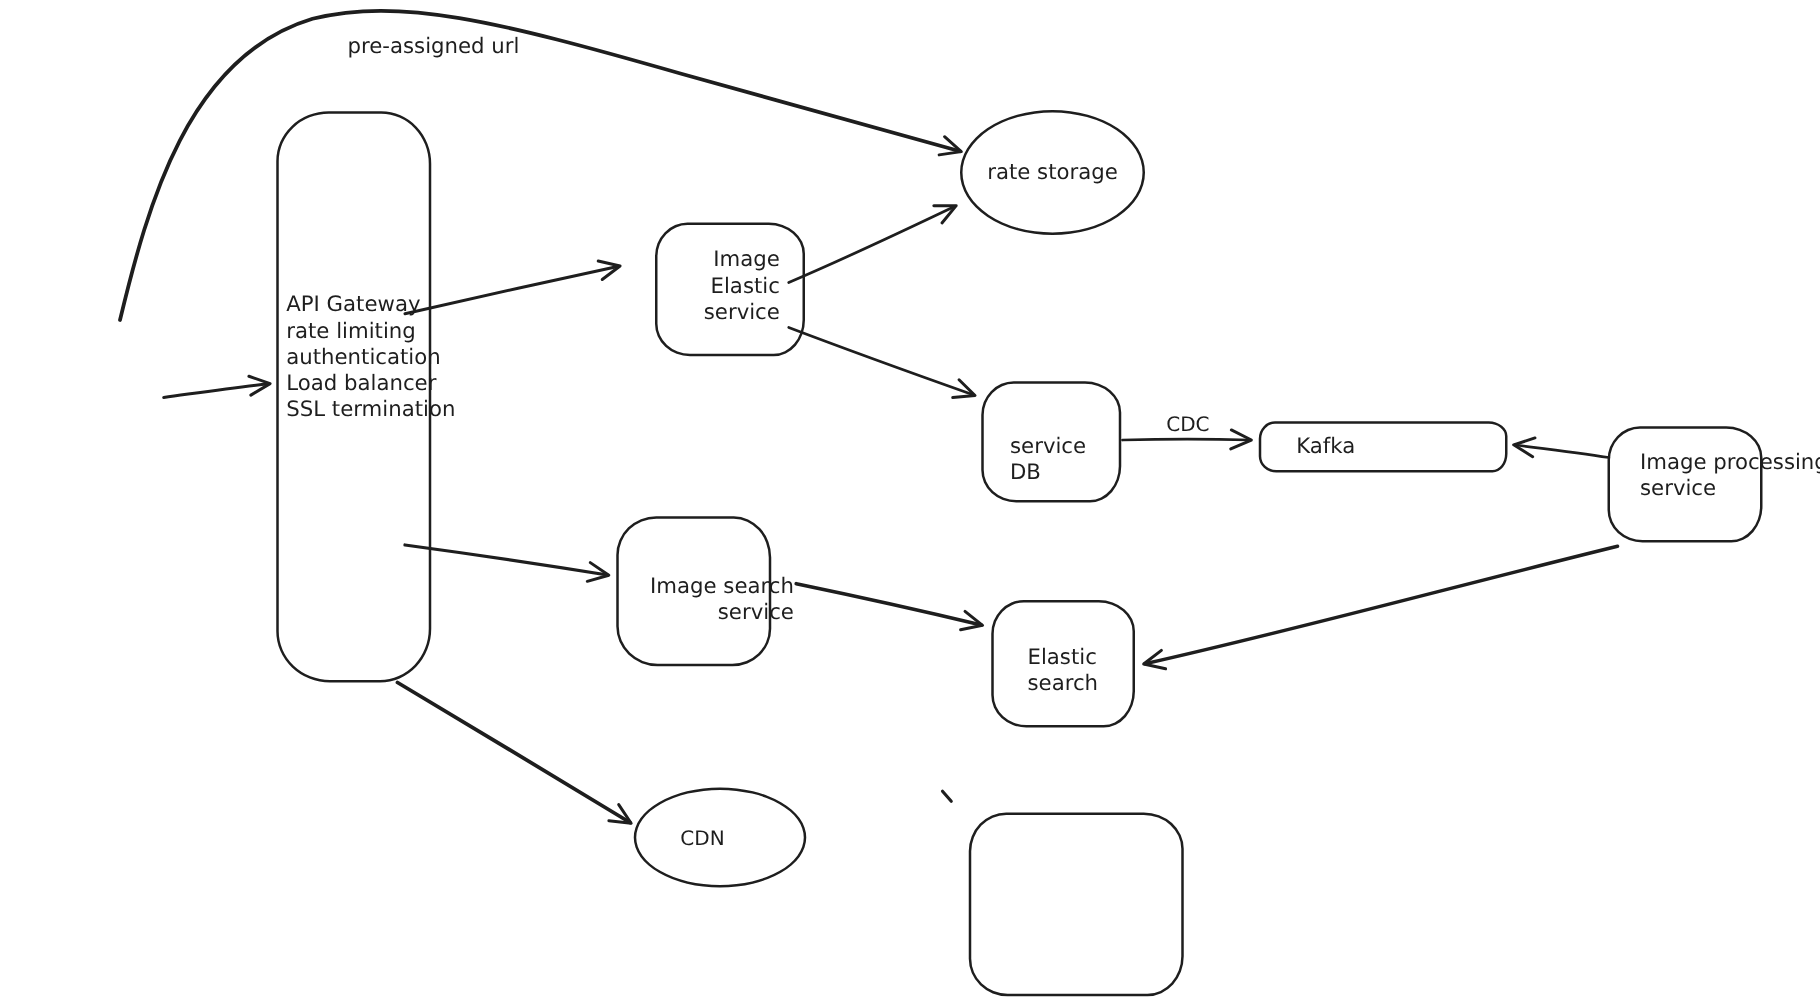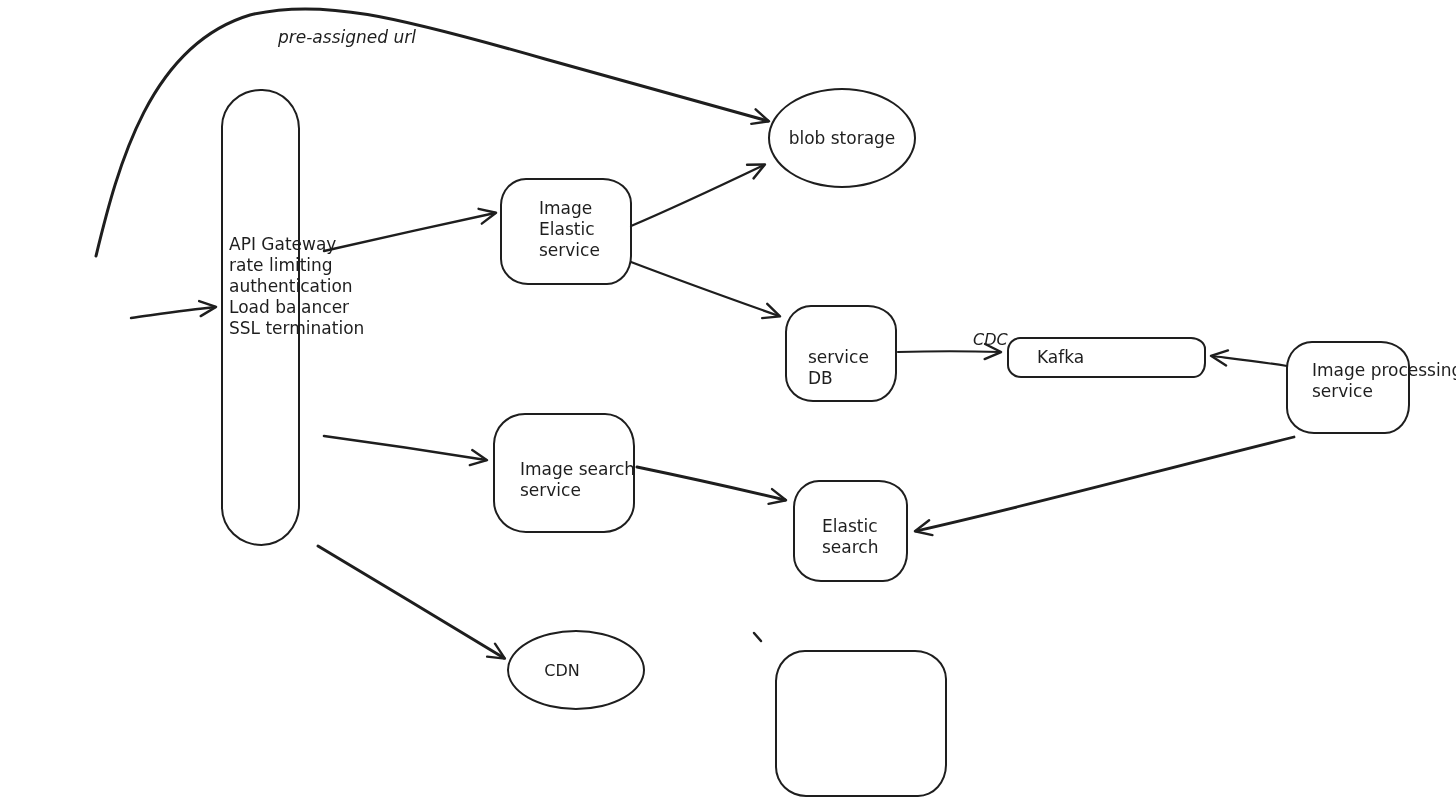--- a/index.html
+++ b/index.html
@@ -27,21 +27,21 @@
   .ellipse{border-radius:50%;}
   .center-label{
     position:absolute;inset:0;
     display:flex;align-items:center;justify-content:center;
     white-space:nowrap;
   }
   .label-block{position:absolute;white-space:nowrap;}
   .label-block div{white-space:nowrap;}
   .edge-label{
     position:absolute;white-space:nowrap;
-    font-size:17px;line-height:20px;font-style:italic;
+    font-size:17px;line-height:20px;
   }
 </style>
 </head>
 <body>
 
 <div id="canvas">
 
   <svg id="edge-layer" width="1456" height="804" viewBox="0 0 1456 804" xmlns="http://www.w3.org/2000/svg">
     <defs>
       <marker id="ah" markerUnits="userSpaceOnUse" markerWidth="26" markerHeight="22" viewBox="-20 -10 24 20" refX="-1" refY="0" orient="auto">
@@ -57,61 +57,61 @@
     <path class="edge" stroke-width="2.2" marker-end="url(#ah)" d="M 898 352 C 933 351 967 351 1000 352"></path>
     <path class="edge" stroke-width="2.2" marker-end="url(#ah)" d="M 1287 366 C 1262 362 1236 359 1212 356"></path>
     <path class="edge" stroke-width="2.6" marker-end="url(#ah)" d="M 324 436 C 383 444 430 451 486 460"></path>
     <path class="edge" stroke-width="3" marker-end="url(#ah)" d="M 637 467 C 690 478 735 488 785 500"></path>
     <path class="edge" stroke-width="2.8" marker-end="url(#ah)" d="M 1294 437 C 1160 470 1040 503 916 531"></path>
     <path class="edge" stroke-width="3" marker-end="url(#ah)" d="M 318 546 C 375 580 448 624 504 658"></path>
     <path class="edge" stroke-width="2.5" d="M 754 633 L 761 641"></path>
   </svg>
 
 
-  <div class="node tall" style="left:221px;top:89px;width:79px;height:457px;">
+  <div class="node tall" style="left:221px;top:89px;width:124px;height:457px;">
     <div class="label-block" style="left:6px;top:143px;">
       <div>API Gateway</div>
       <div>rate limiting</div>
       <div>authentication</div>
       <div>Load balancer</div>
       <div>SSL termination</div>
     </div>
   </div>
 
-  <div class="node rect" style="left:500px;top:178px;width:132px;height:107px;">
+  <div class="node rect" style="left:524px;top:178px;width:120px;height:107px;text-align:right;">
     <div class="label-block" style="left:37px;top:18px;">
       <div>Image</div>
       <div>Elastic</div>
       <div>service</div>
     </div>
   </div>
 
   <div class="node ellipse" style="left:768px;top:88px;width:148px;height:100px;">
-    <span class="center-label">blob storage</span>
+    <span class="center-label">rate storage</span>
   </div>
 
   <div class="node rect" style="left:785px;top:305px;width:112px;height:97px;">
     <div class="label-block" style="left:21px;top:40px;">
       <div>service</div>
       <div>DB</div>
     </div>
   </div>
 
   <div class="node pill" style="position:absolute;box-sizing:border-box;border:2.2px solid #1e1e1e;left:1007px;top:337px;width:199px;height:41px;display:flex;align-items:center;">
     <span style="padding-left:28px;white-space:nowrap;">Kafka</span>
   </div>
 
   <div class="node rect" style="left:1286px;top:341px;width:124px;height:93px;">
     <div class="label-block" style="left:24px;top:17px;">
       <div>Image processing</div>
       <div>service</div>
     </div>
   </div>
 
-  <div class="node rect" style="left:493px;top:413px;width:142px;height:120px;border-radius:32px 30px 31px 33px / 31px 33px 30px 32px;">
+  <div class="node rect" style="left:493px;top:413px;width:124px;height:120px;border-radius:32px 30px 31px 33px / 31px 33px 30px 32px;text-align:right;">
     <div class="label-block" style="left:25px;top:44px;">
       <div>Image search</div>
       <div>service</div>
     </div>
   </div>
 
   <div class="node ellipse" style="left:507px;top:630px;width:138px;height:80px;">
     <span class="center-label" style="transform:translateX(-14px);font-size:16px;">CDN</span>
   </div>
 
@@ -119,15 +119,15 @@
     <div class="label-block" style="left:27px;top:34px;">
       <div>Elastic</div>
       <div>search</div>
     </div>
   </div>
 
   <div class="node rect" style="left:775px;top:650px;width:172px;height:147px;border-radius:30px 32px 29px 31px / 31px 29px 32px 30px;"></div>
 
   <div class="edge-label" style="left:278px;top:27px;">pre-assigned url</div>
 
-  <div class="edge-label" style="left:933px;top:330px;font-size:16px;margin-left:40px;">CDC</div>
+  <div class="edge-label" style="left:933px;top:330px;font-size:16px;">CDC</div>
 
 </div>
 
 </body></html>

